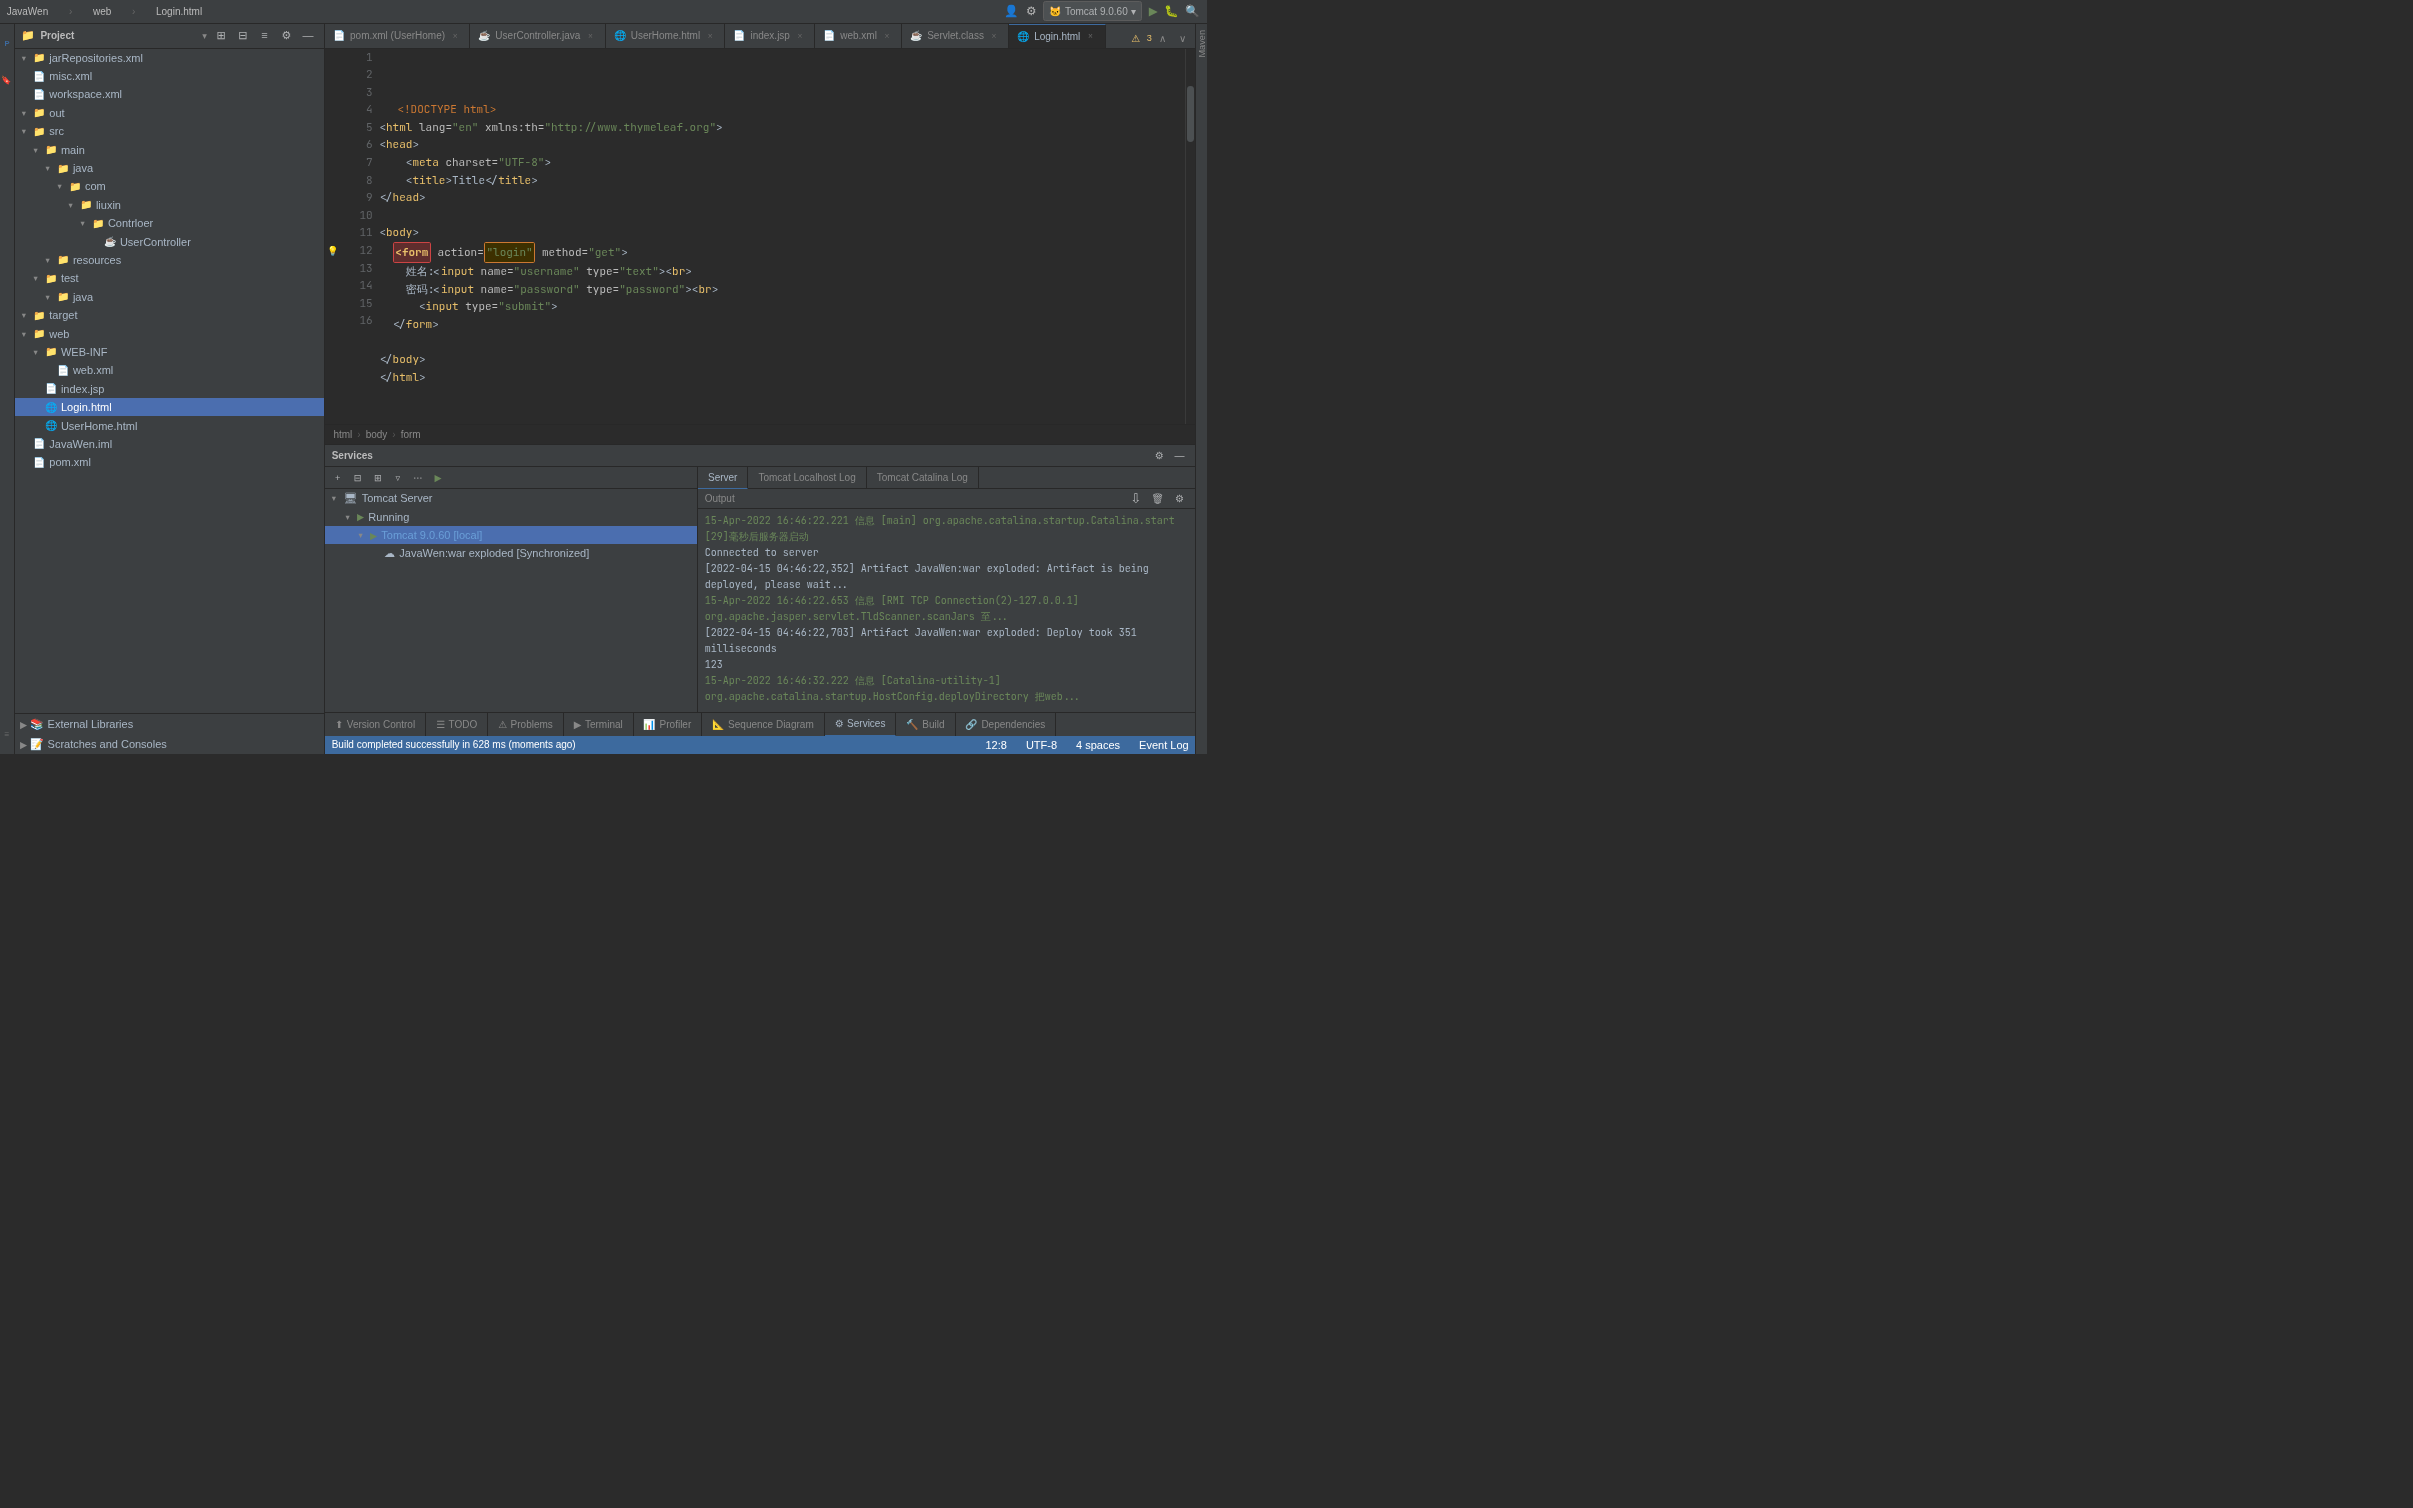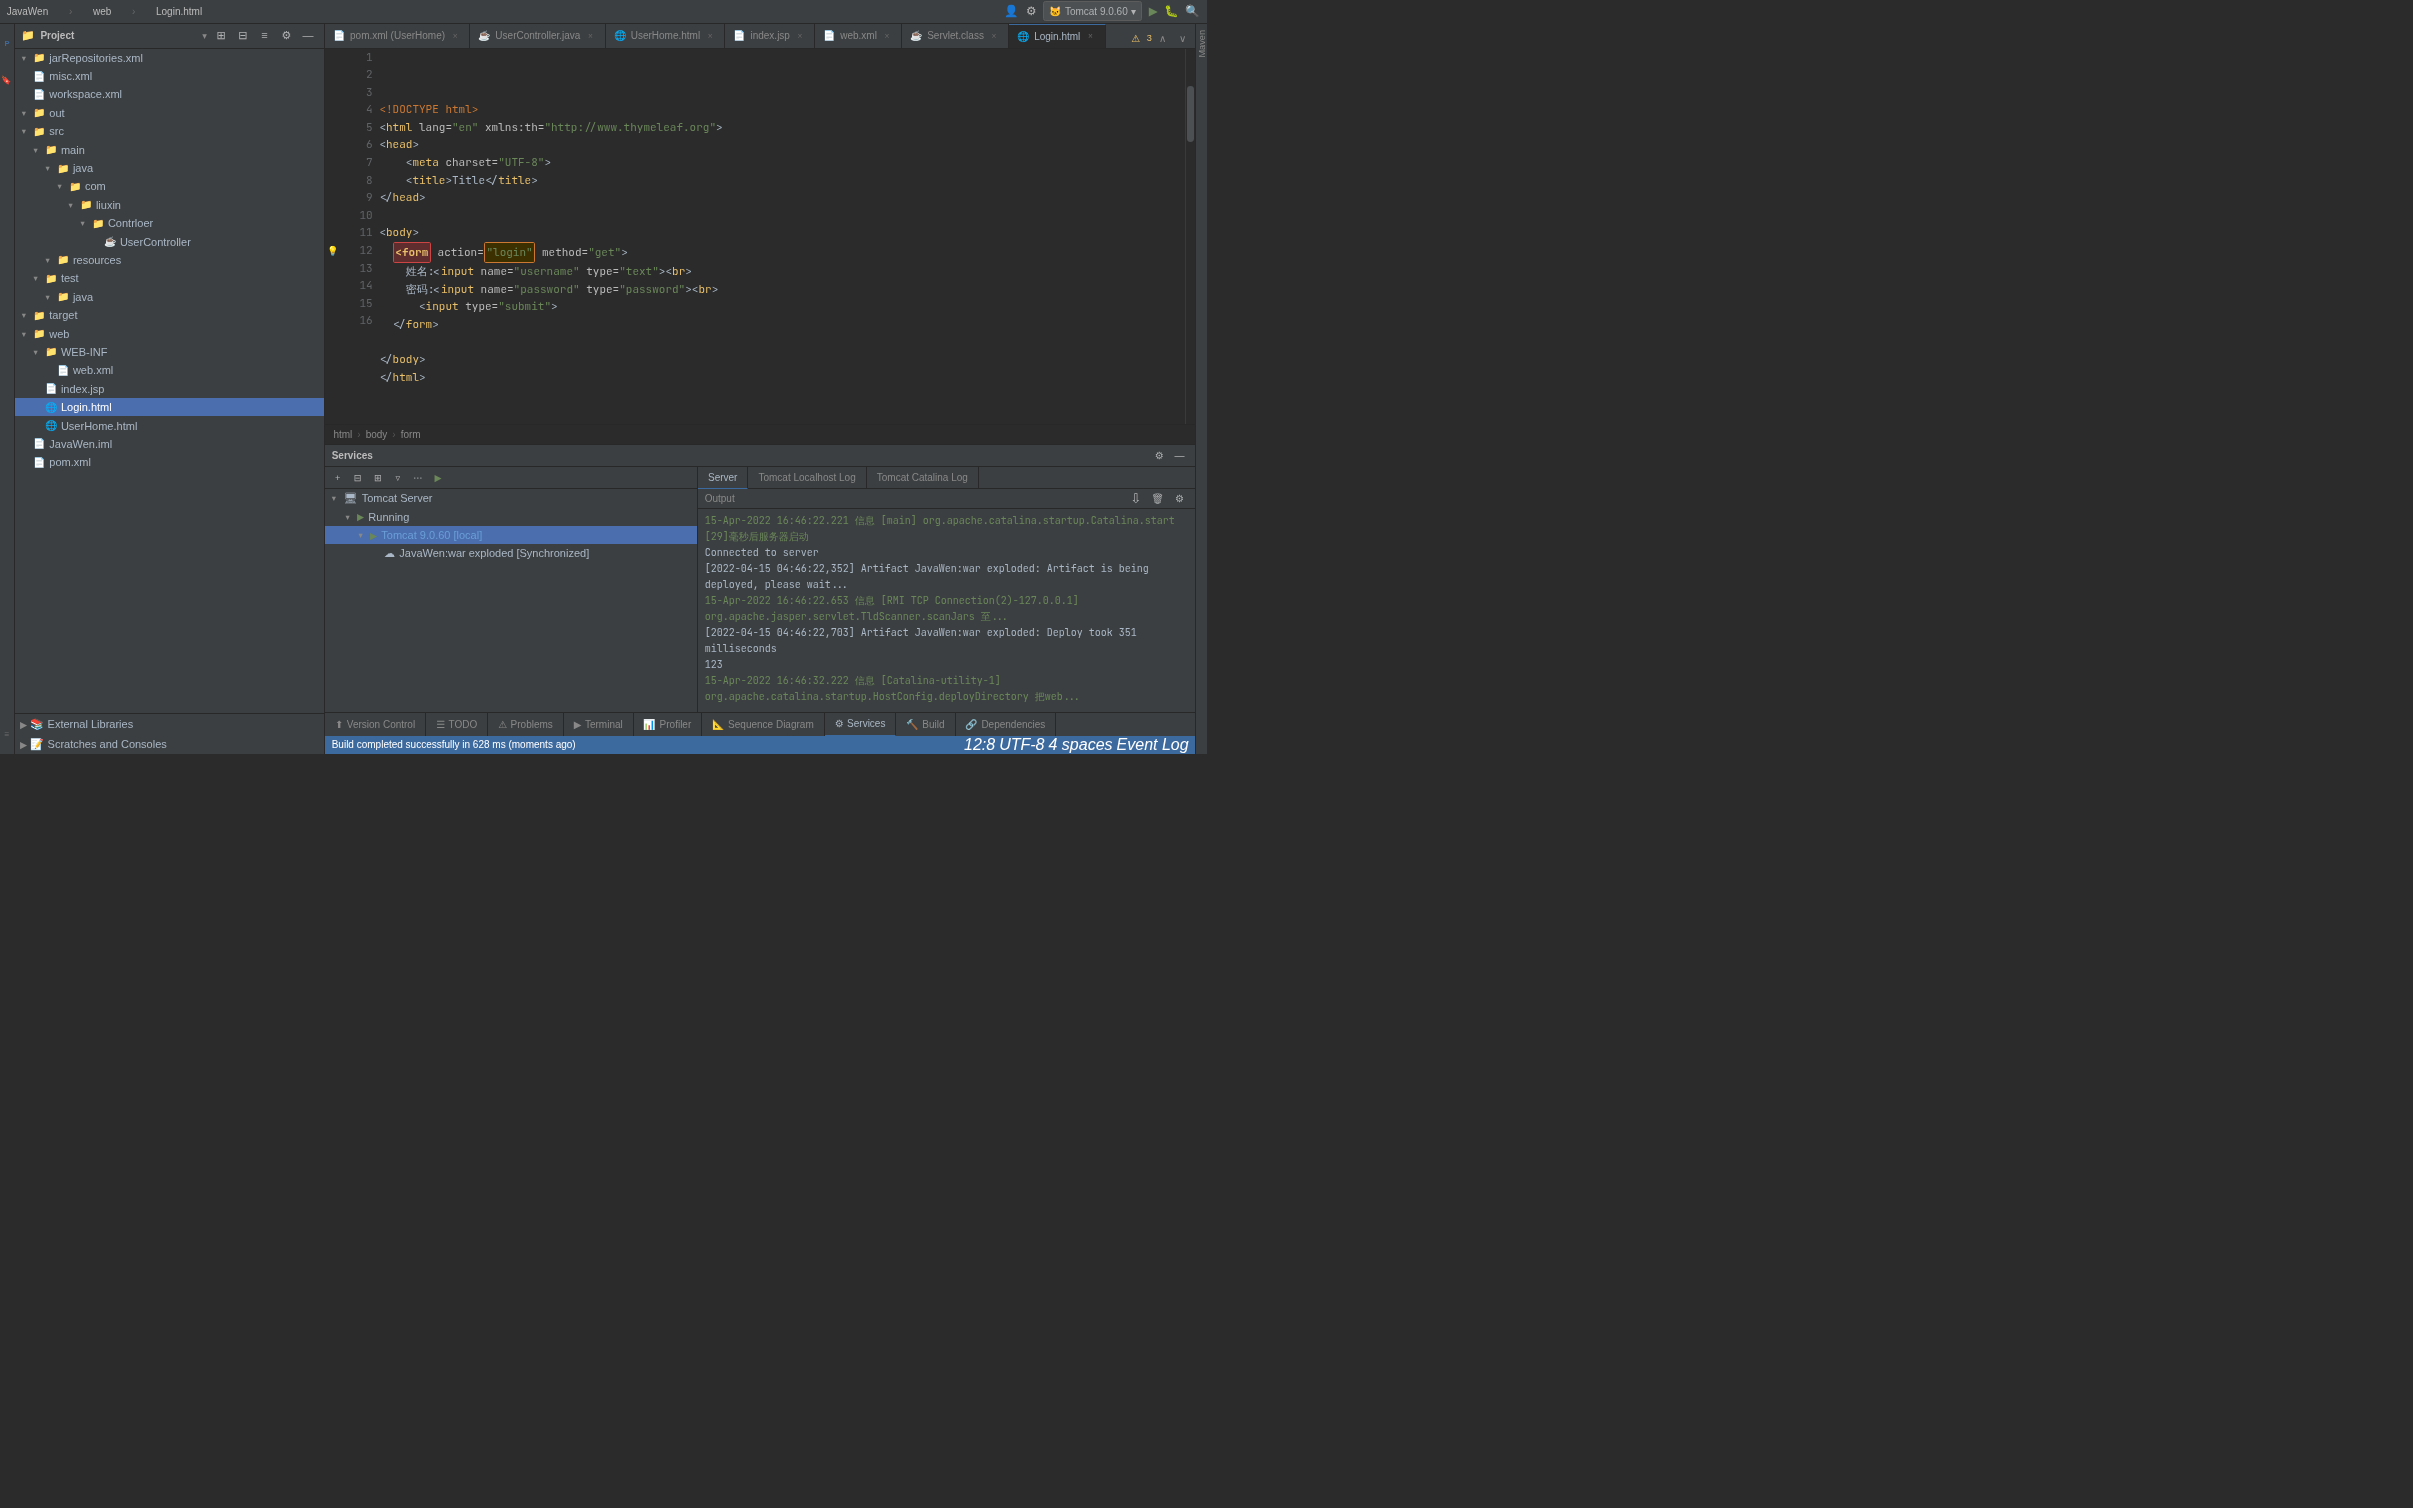--- a/index.html
+++ b/index.html
@@ -261,21 +261,21 @@
       white-space: pre;
     }
     .code-line {
       display: flex;
       align-items: center;
       min-height: 17.6px;
       padding-left: 3.4px;
     }
 
     
-    .kw { color: #cc7832; }
+    .kw { color: #cc7832; margin-left: 18px; }
     .tag { color: #e8bf6a; }
     .attr { color: #bababa; }
     .str { color: #6a8759; }
     .punct { color: #a9b7c6; }
     .text-normal { color: #a9b7c6; }
 
     
     .right-scroll {
       width: 10px;
       background: #2b2b2b;
@@ -437,24 +437,23 @@
       align-items: center;
       padding: 0 6.7px;
       font-size: 10px;
       color: #fff;
       flex-shrink: 0;
       gap: 6.7px;
     }
     .status-bar-right {
       margin-left: auto;
       display: flex;
-      gap: 4px;
-      font-size: 16px;
+      gap: 19px;
+      font-size: 11px;
       color: #fff;
-      font-style: italic;
     }
     .status-item {
       display: flex;
       align-items: center;
       gap: 3.4px;
       cursor: pointer;
     }
 
     
     .bottom-tab-bar {

